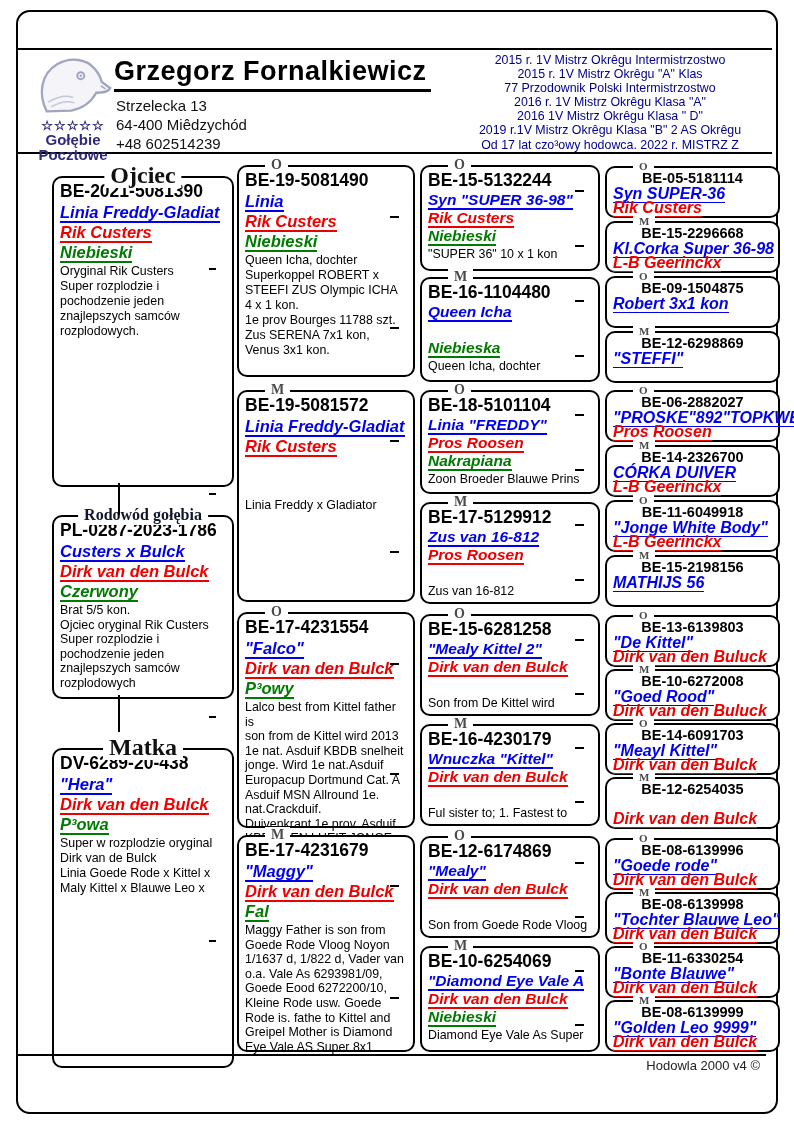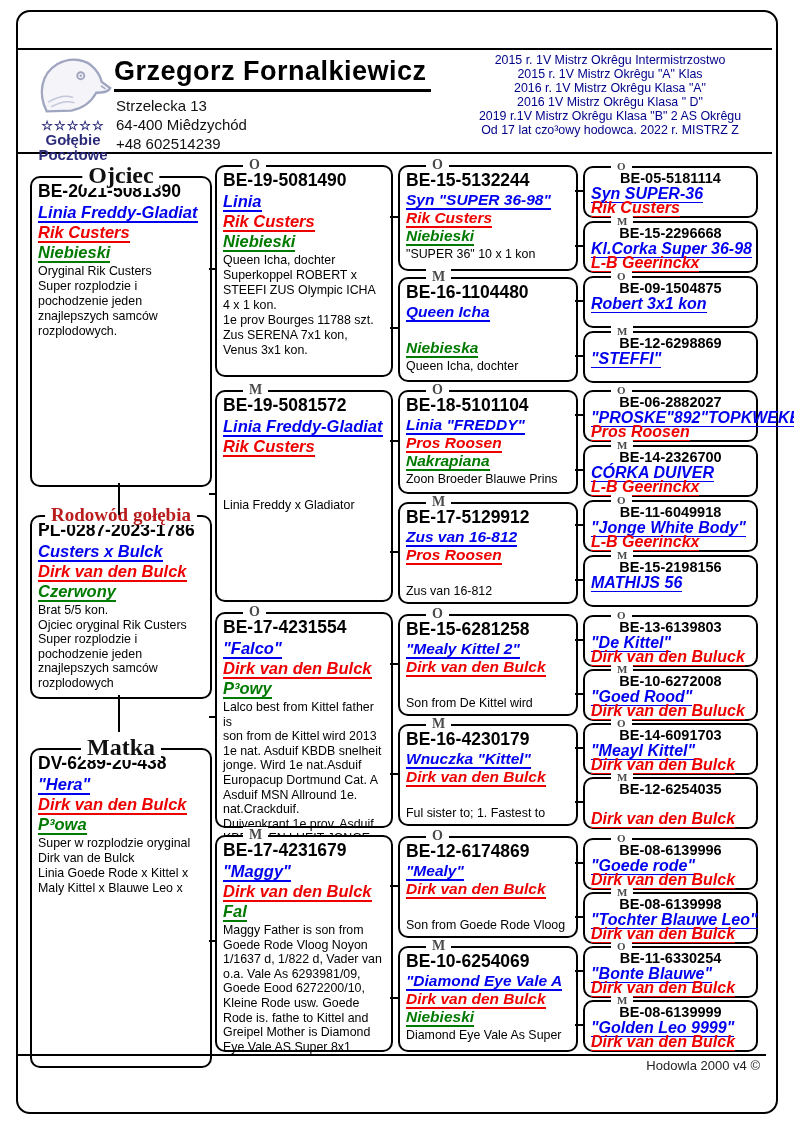--- a/index.html
+++ b/index.html
@@ -13,25 +13,25 @@
   .logo{position:absolute;left:30px;top:54px;width:86px;text-align:center;color:#2b2b7a;}
   .logo .stars{font-size:13px;letter-spacing:1px;line-height:12px;font-weight:bold;}
   .logo .brand{font-family:Liberation Sans, sans-serif;font-weight:bold;font-size:15px;line-height:15px;}
   .owner-name{position:absolute;left:114px;top:56px;font-size:27px;font-weight:bold;
         border-bottom:3px solid #000;padding:0 4px 2px 0;letter-spacing:.5px;}
   .owner-addr{position:absolute;left:116px;top:96px;font-size:15px;line-height:19px;color:#111;}
   .achv{position:absolute;left:448px;top:53px;width:324px;text-align:center;
         color:#00008b;font-size:12.4px;line-height:14.1px;}
 
   
-  .pbox{position:absolute;background:#fff;border:2px solid #000;border-radius:10px;overflow:visible;}
+  .pbox{position:absolute;background:#fff;border:2px solid #000;border-radius:10px;overflow:visible;margin-left:22px;}
   .tab{position:absolute;top:-10px;left:26px;background:#fff;padding:0 6px;
        font-family:"Liberation Serif",serif;font-weight:bold;font-size:14px;color:#4a4a4a;line-height:16px;}
   .tab.big{top:-16px;left:50%;transform:translateX(-50%);font-size:24px;color:#111;line-height:26px;white-space:nowrap;}
-  .tab.mid{top:-13px;left:50%;transform:translateX(-50%);font-size:19px;color:#b91c1c;line-height:21px;white-space:nowrap;}
+  .tab.mid{top:-13px;left:50%;transform:translateX(-50%);font-size:16px;color:#0f172a;line-height:21px;white-space:nowrap;}
   .tab.small{font-size:11px;top:-8px;line-height:12px;}
 
   .ring{font-weight:bold;font-size:17.5px;line-height:21px;padding:3px 6px 0;white-space:nowrap;}
   .ln{padding:0 6px;font-weight:bold;font-style:italic;font-size:16.5px;line-height:20px;min-height:20px;white-space:nowrap;}
   .ln span{border-bottom:2px solid;}
   .desc{padding:2px 6px 0;font-size:12.4px;line-height:15px;white-space:pre-line;}
   .blue{color:#0000ee;}.red{color:#ee0000;}.green{color:#007a00;}
 
   .s-ring{font-weight:bold;font-size:14.5px;line-height:17px;padding:2px 6px 0;white-space:nowrap;text-align:center;}
   .s-ln{padding:0 6px;font-weight:bold;font-style:italic;font-size:16px;line-height:14px;min-height:14px;white-space:nowrap;}
@@ -72,20 +72,21 @@
   <div class="owner-name">Grzegorz Fornalkiewicz</div>
   <div class="owner-addr">
     <div>Strzelecka 13</div>
     <div>64-400 Miêdzychód</div>
     <div>+48 602514239</div>
   </div>
 
   <div class="achv">
     <div>2015 r. 1V Mistrz Okrêgu Intermistrzostwo</div>
     <div>2015 r. 1V Mistrz  Okrêgu "A" Klas</div>
+    <div>77 Przodownik Polski Intermistrzostwo</div>
     <div>2016 r. 1V Mistrz Okrêgu Klasa "A"</div>
     <div>2016 1V Mistrz Okrêgu Klasa " D"</div>
     <div>2019 r.1V Mistrz Okrêgu Klasa "B" 2 AS Okrêgu</div>
     <div>Od 17 lat czo³owy hodowca. 2022 r. MISTRZ  Z</div>
   </div>
 
   <div class="pbox c1" style="top:176px;height:307px">
     <span class="tab big">Ojciec</span>
     <div class="ring">BE-2021-5081390</div>
     <div class="ln blue"><span>Linia Freddy-Gladiat</span></div>

